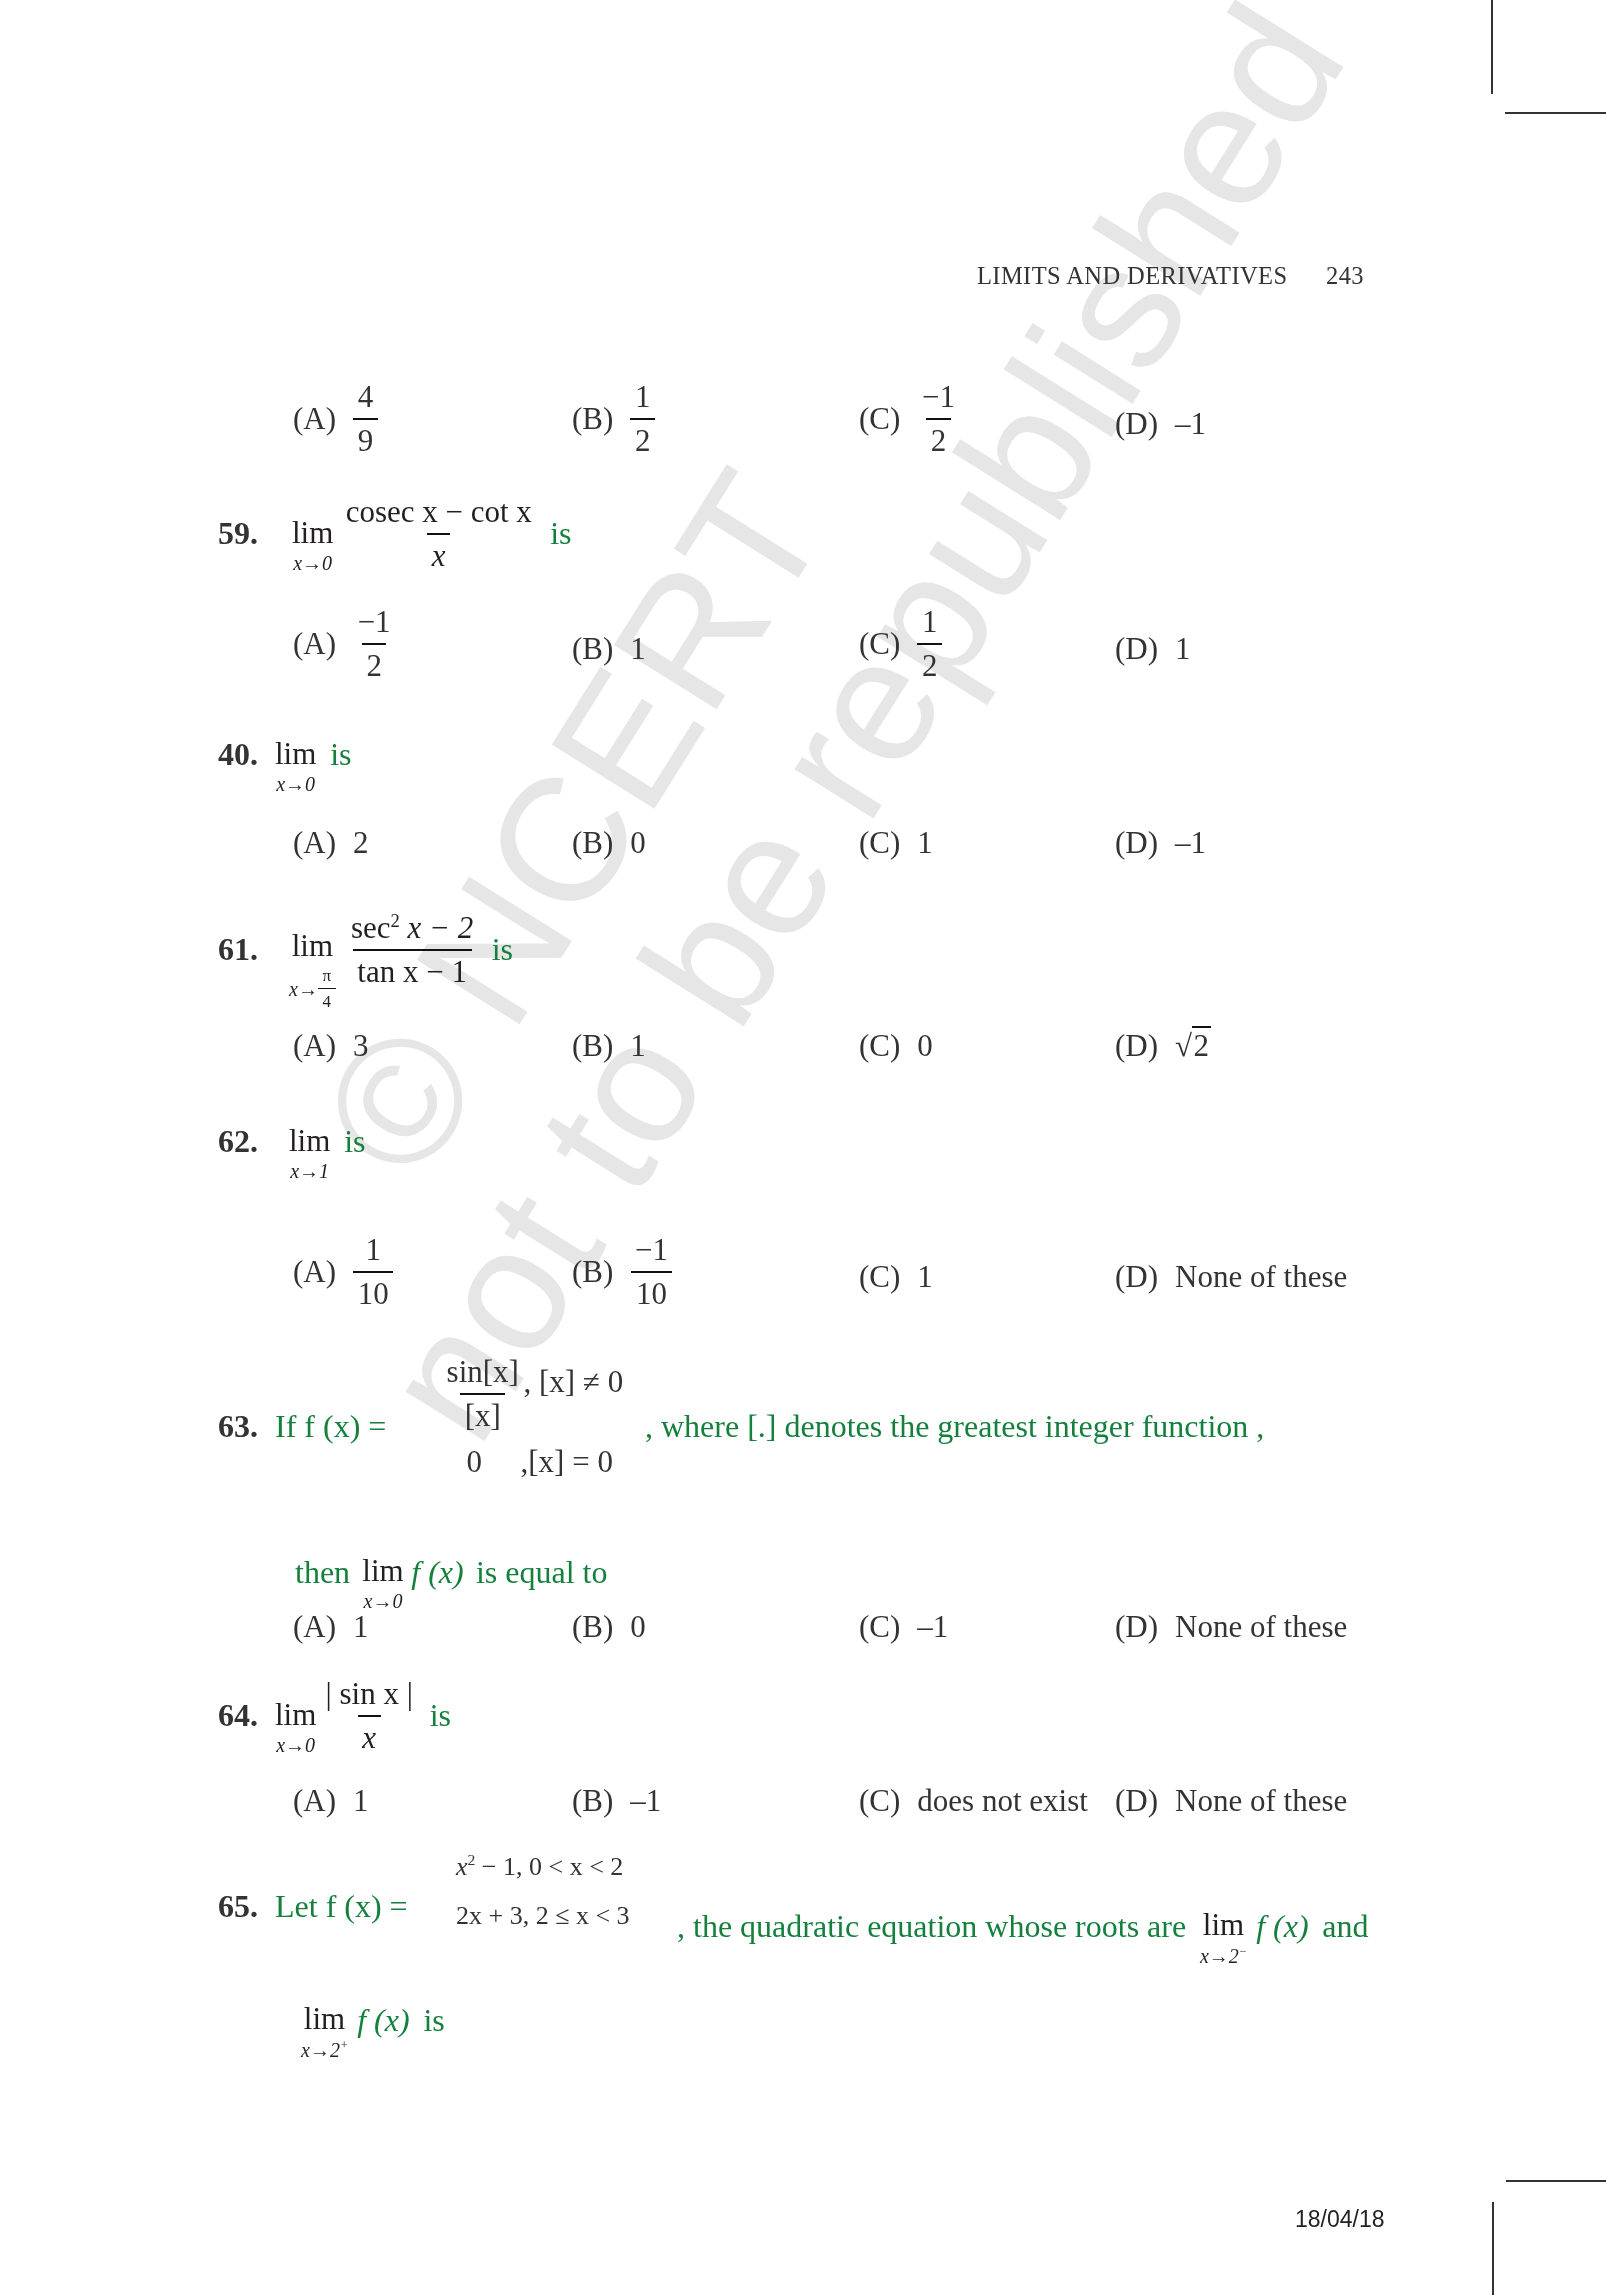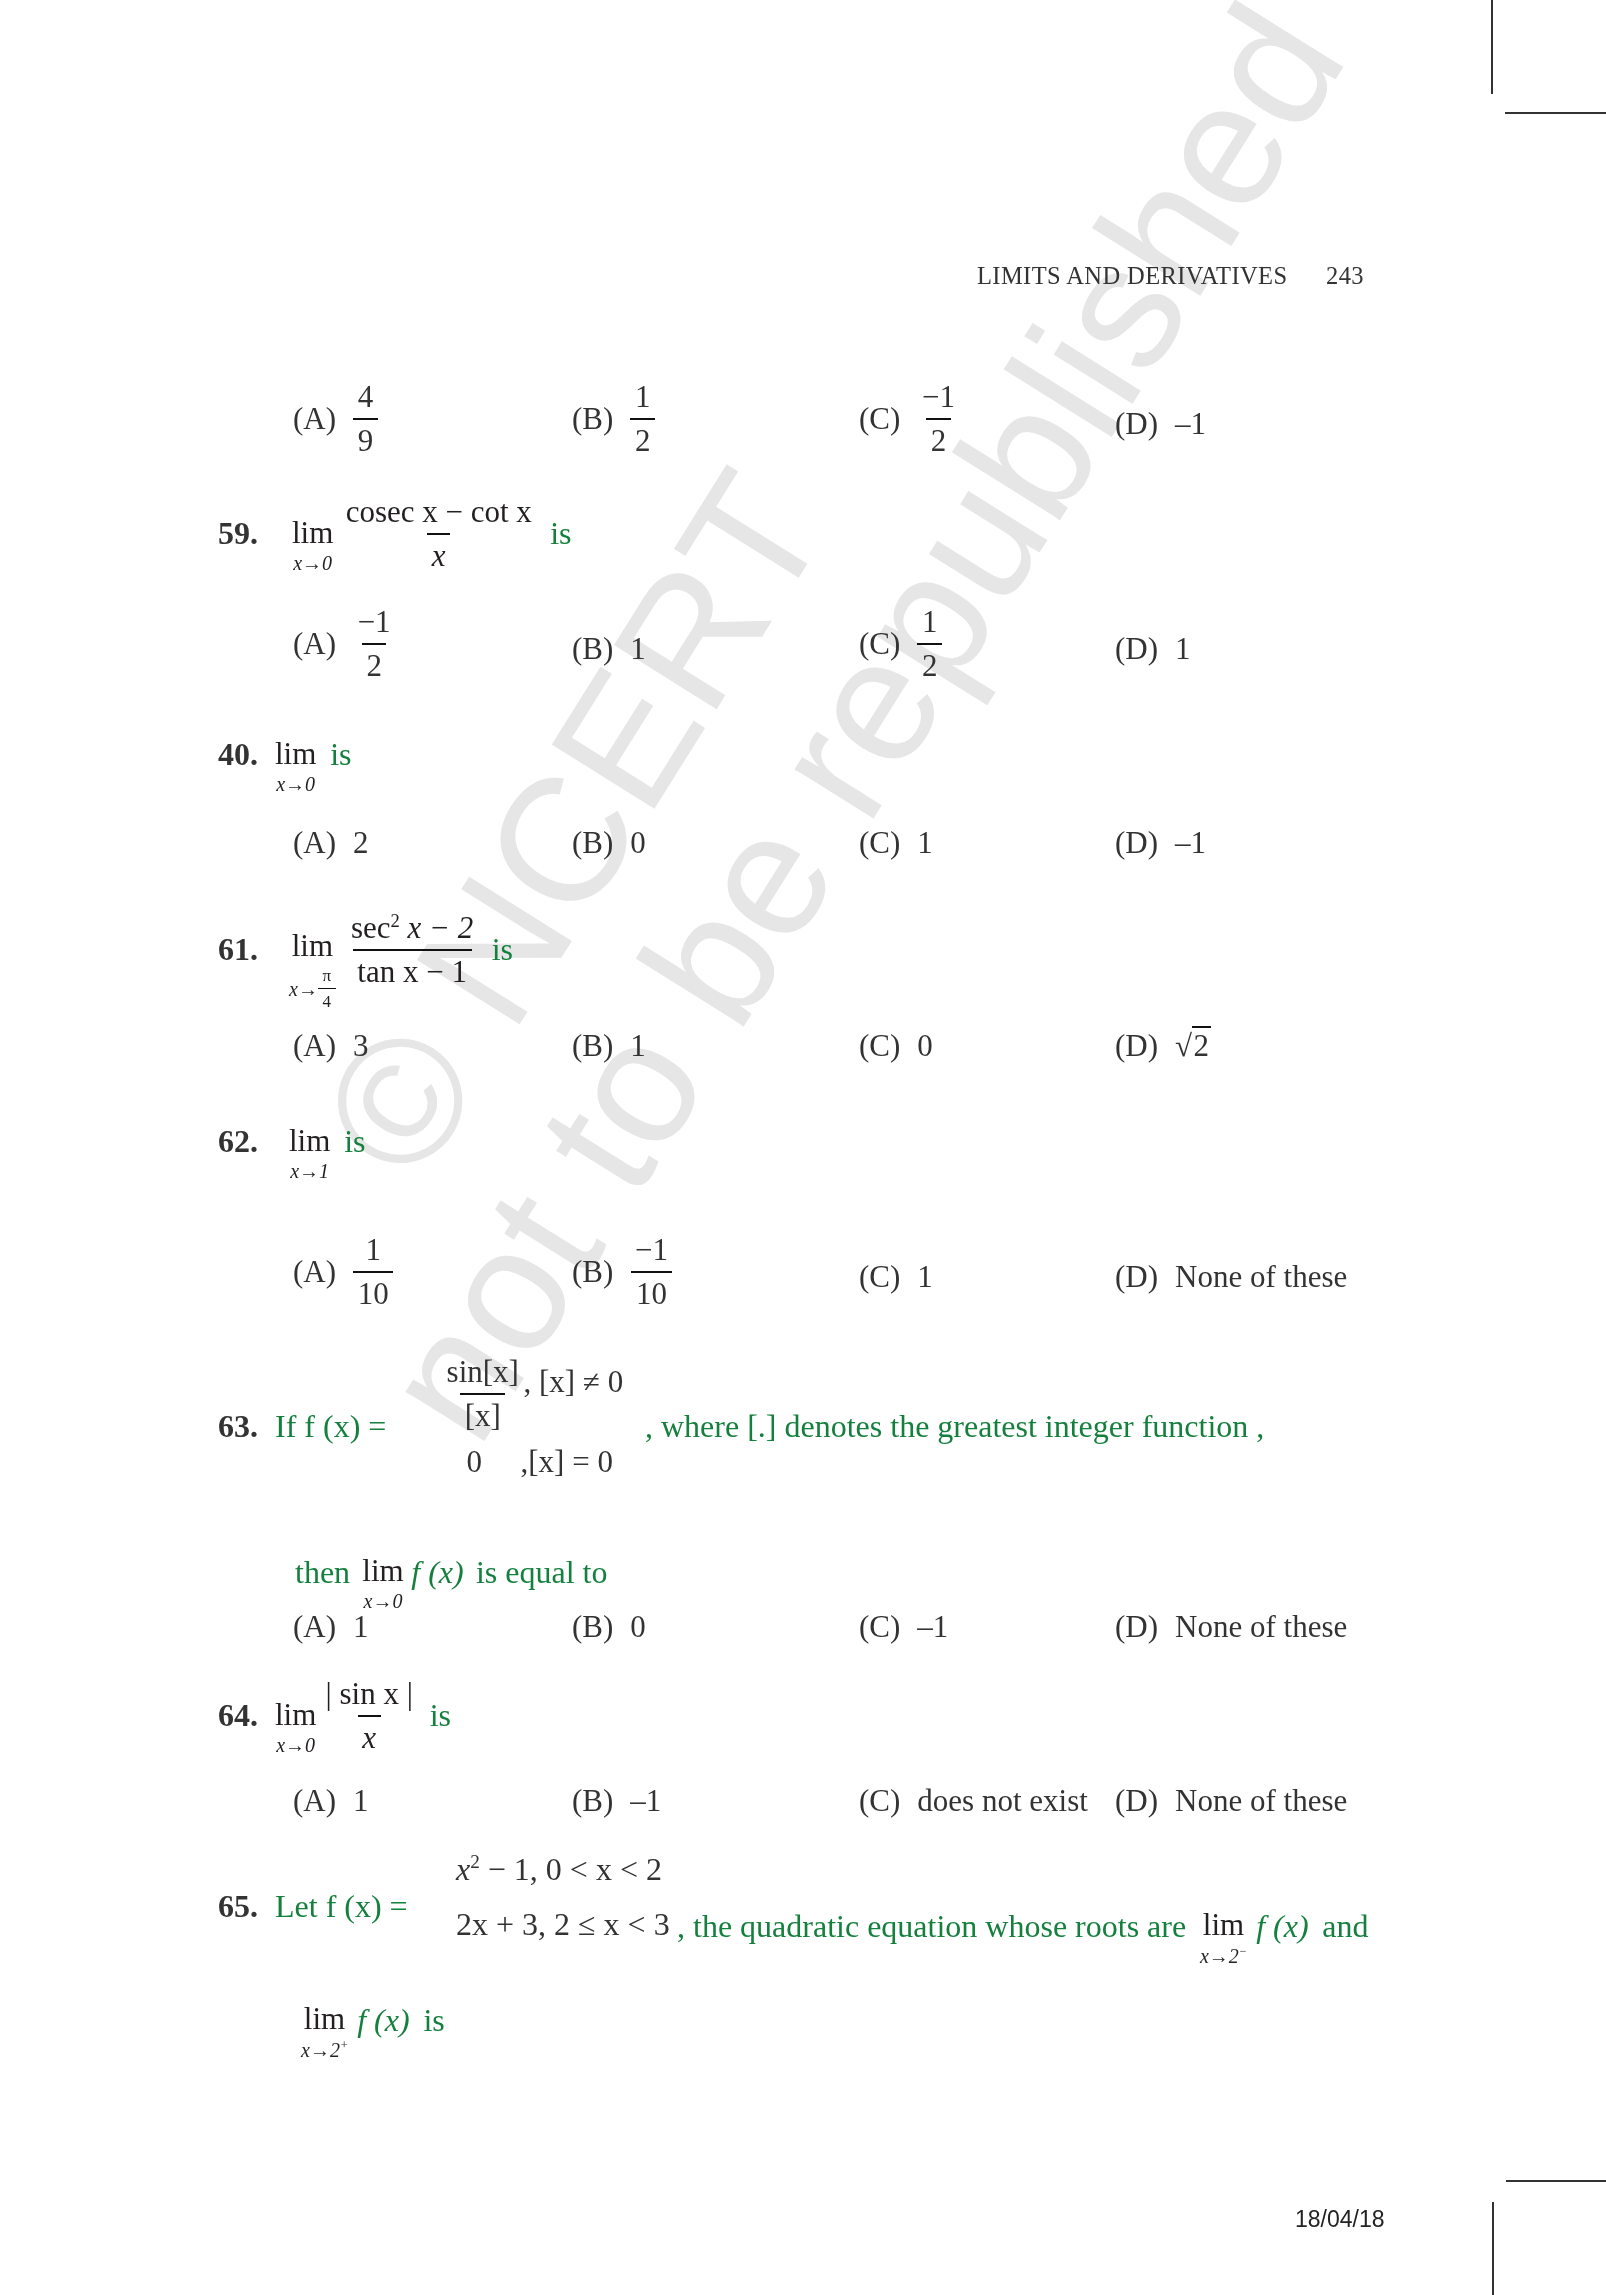--- a/index.html
+++ b/index.html
@@ -291,21 +291,21 @@
       <span class="lbl">(D)</span>
       <span>None of these</span>
     </div>
 </div>
 
 <div class="content">
   <div class="row" style="left:218px;top:1888px;">
     <span class="qnum" style="margin-right:17px;">65.</span>
     <span class="txt">Let f (x) =</span>
   </div>
-  <div class="abs" style="left:456px;top:1852px;font-size:32px;color:#333;line-height:1;">
+  <div class="abs" style="left:456px;top:1852px;font-size:26px;color:#333;line-height:1;">
     <div style="white-space:nowrap;"><span class="it">x</span><sup>2</sup><span> − 1, 0 &lt; x &lt; 2</span></div>
     <div style="white-space:nowrap;margin-top:23px;">2x + 3, 2 ≤ x &lt; 3</div>
   </div>
   <div class="row" style="left:677px;top:1888px;">
     <span class="txt" style="margin-right:13.8px;">, the quadratic equation whose roots are</span>
     <span class="lim" style="margin-top:21.4px;">
       <span class="w">lim</span>
       <span class="sub it"><span>x→2</span><sup>−</sup></span>
     </span>
     <span class="txt it" style="margin:0 13.8px 0 9.2px;">f (x)</span>

